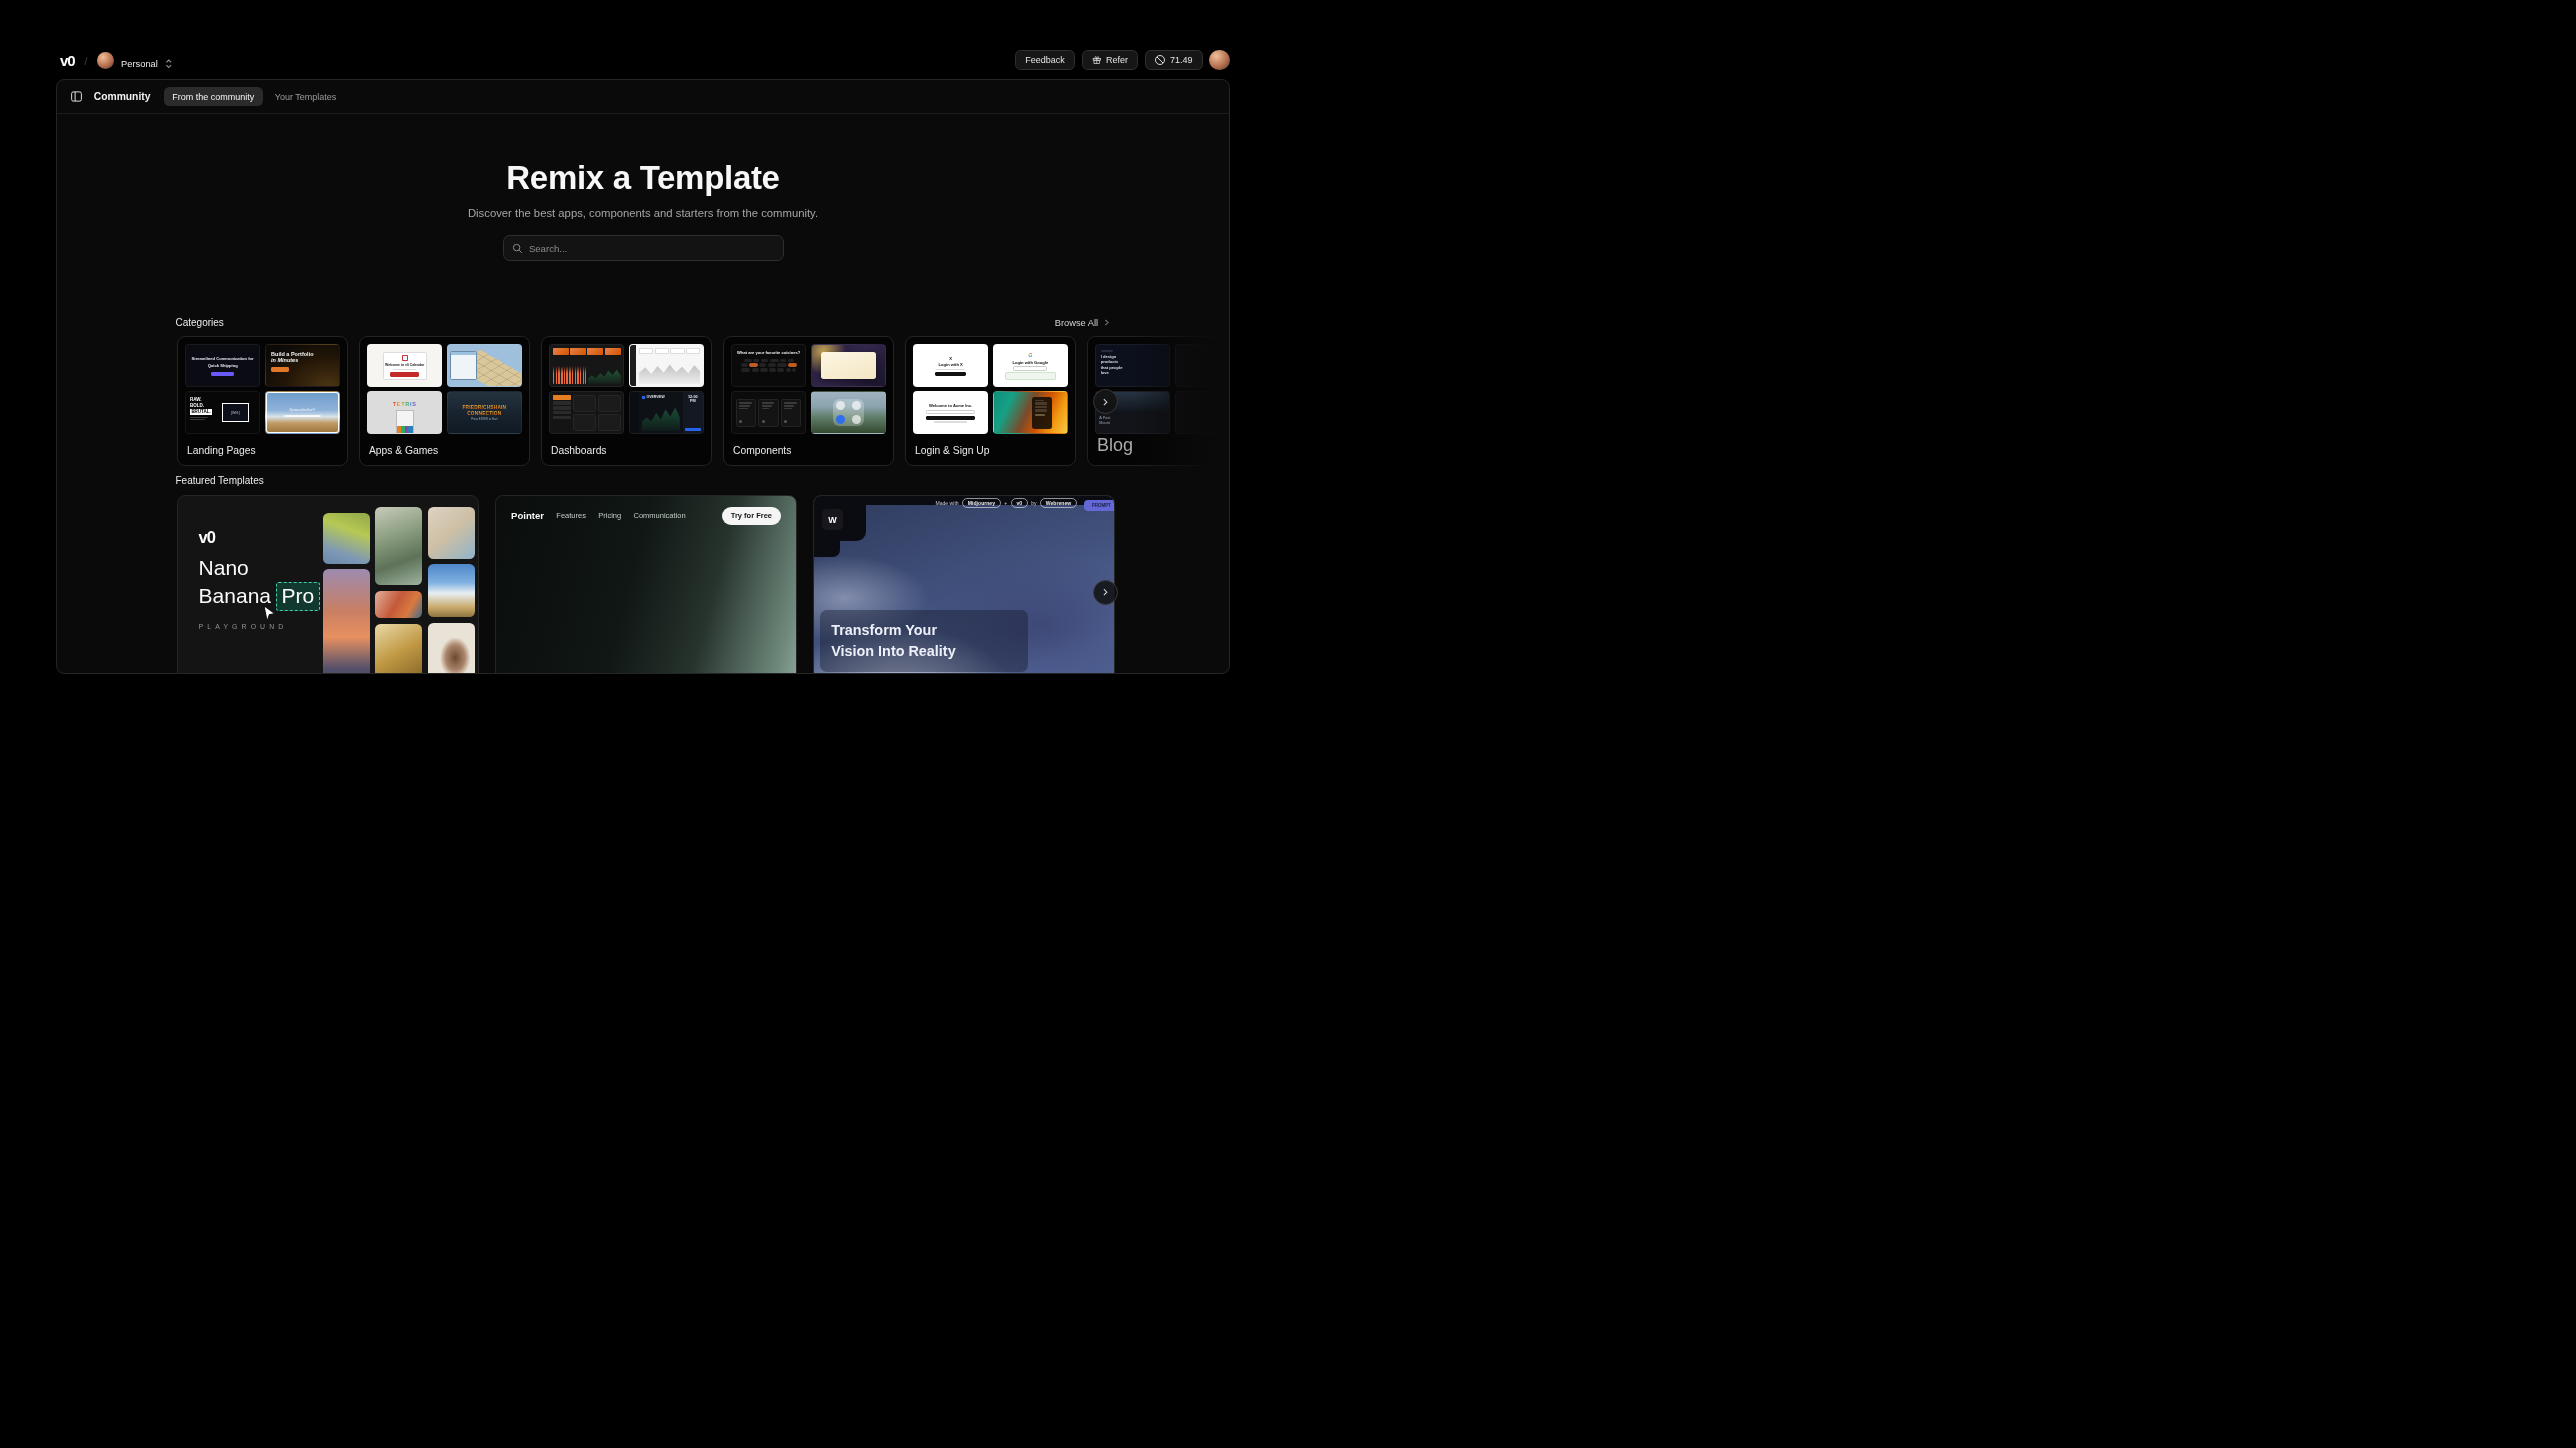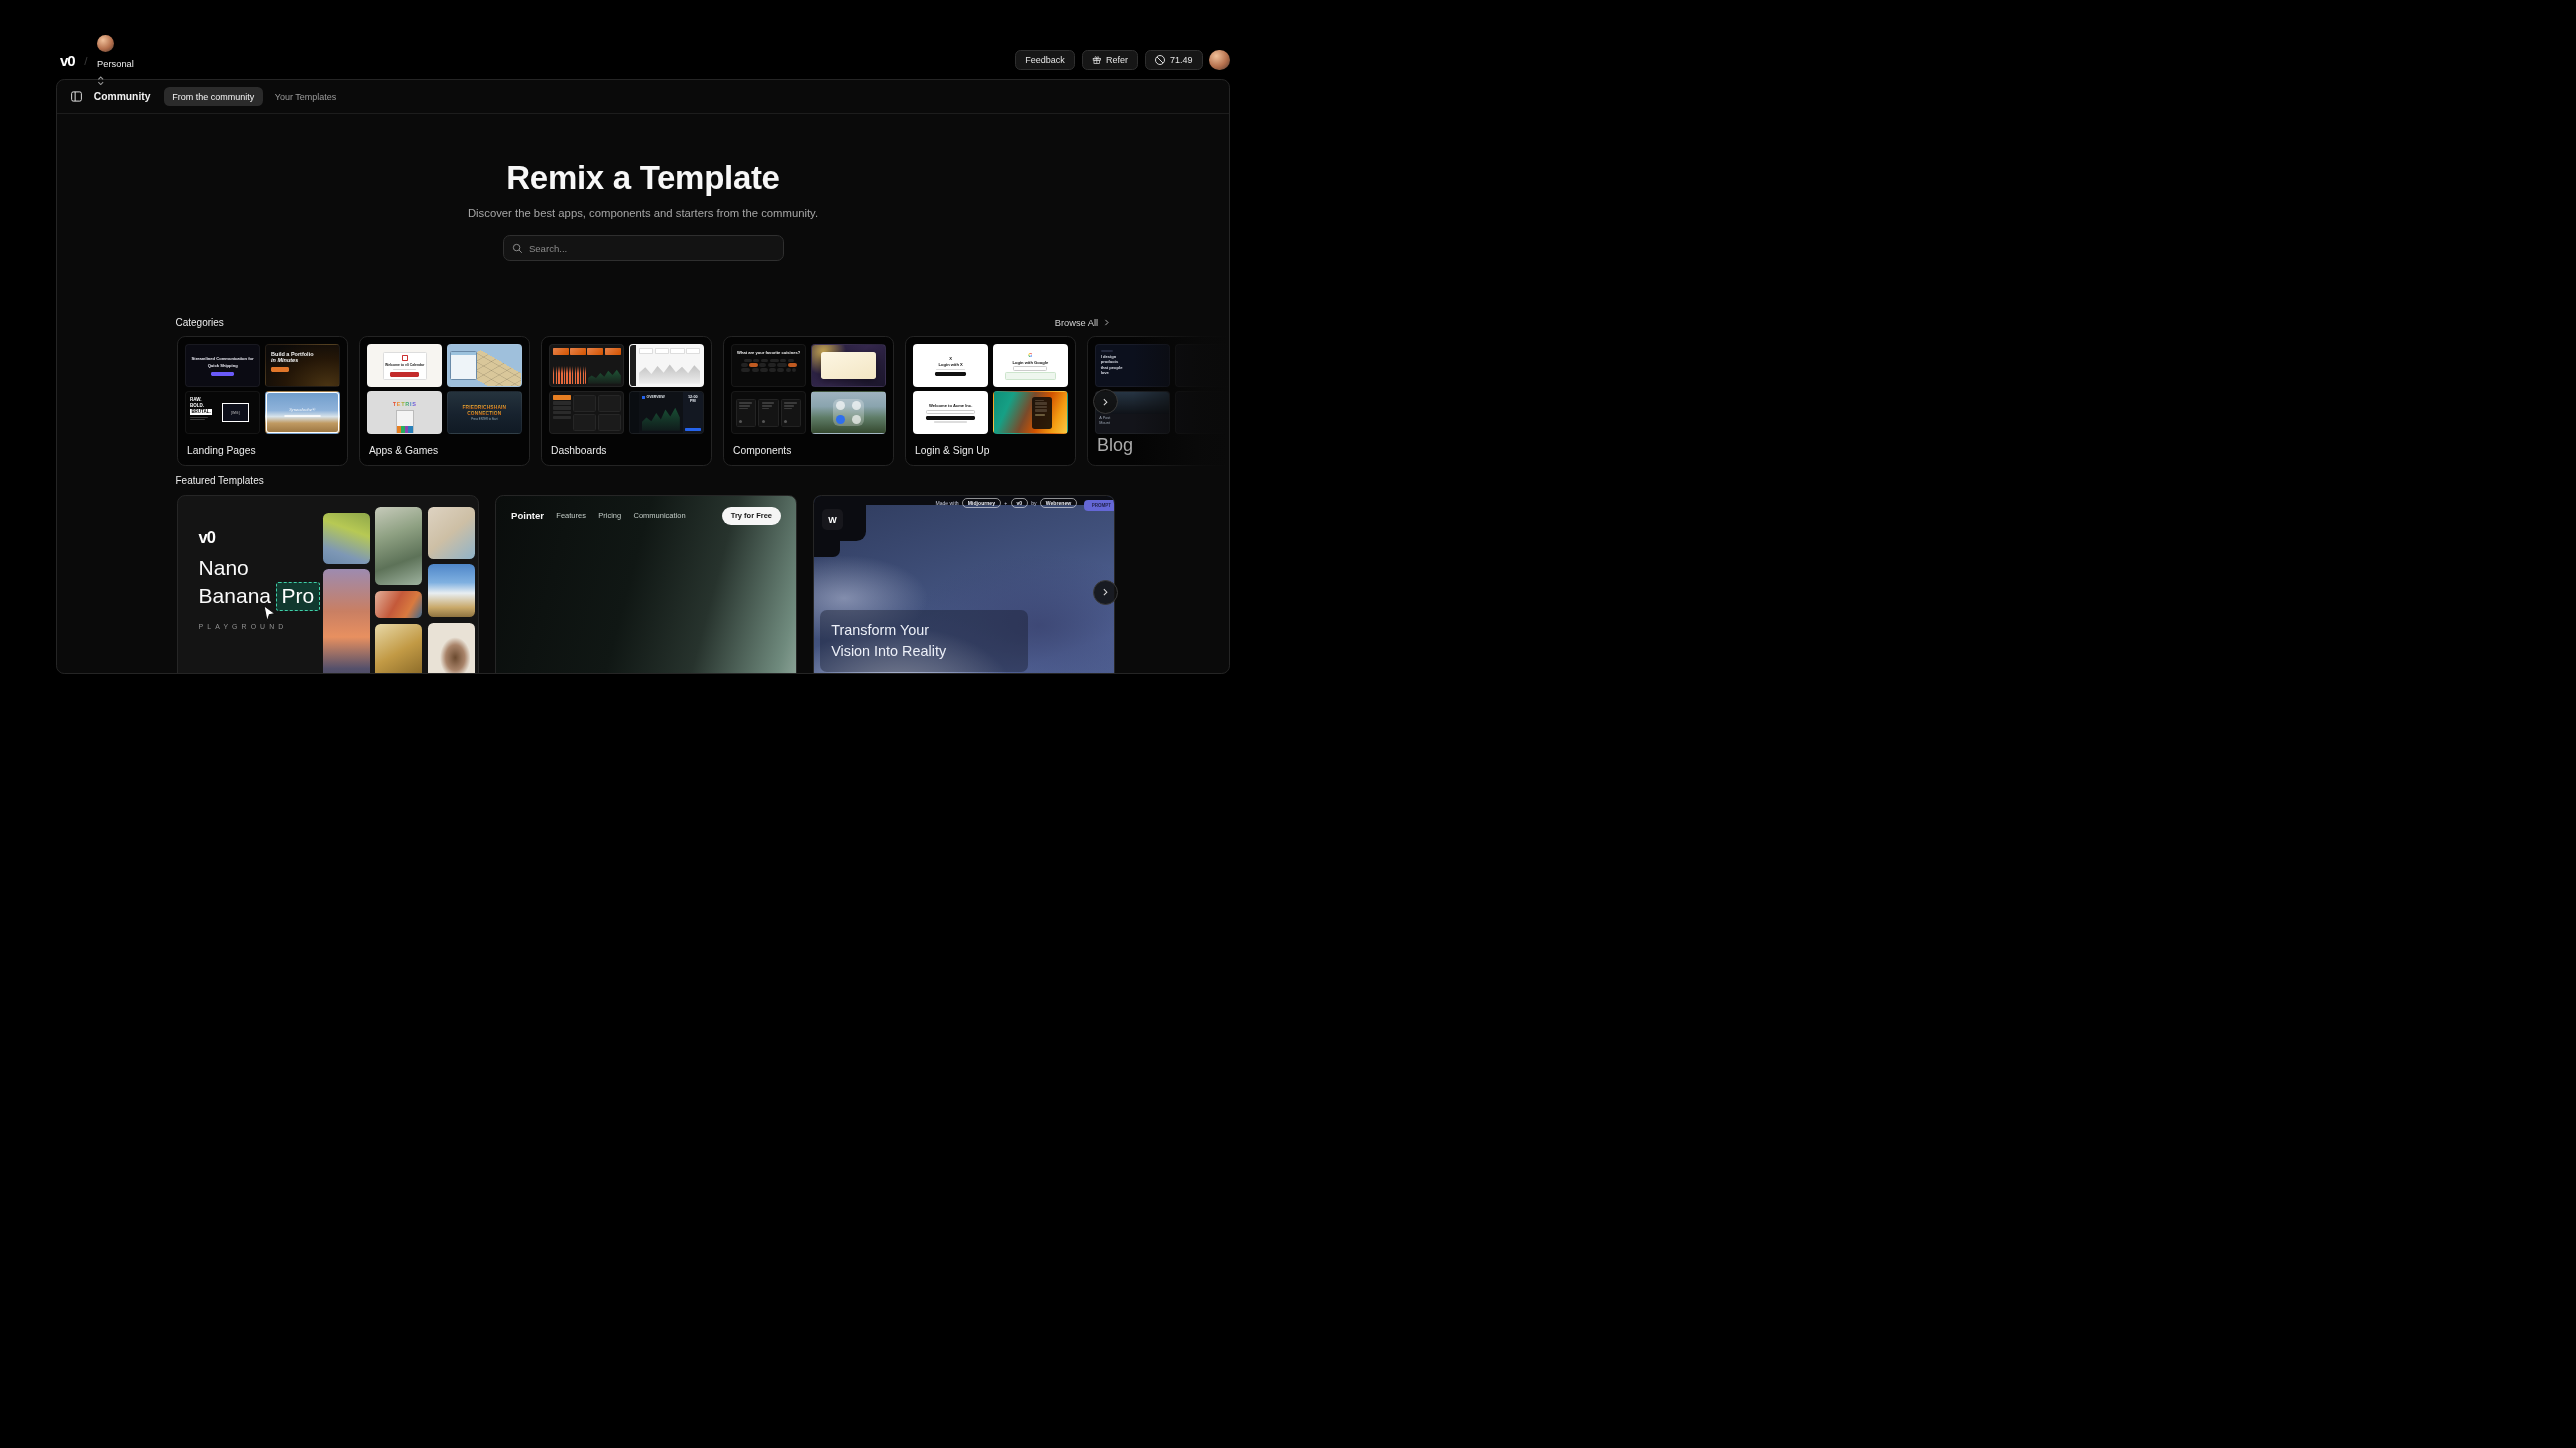--- a/index.html
+++ b/index.html
@@ -8,21 +8,21 @@
 
   
   .topbar { margin-top:41px; height:38px; display:flex; align-items:center;
     padding:0 58px 0 60px; }
   .tb-left { display:flex; align-items:center; gap:6.9px; }
   .v0-logo { font-size:15px; font-weight:800; letter-spacing:-1px; color:#fff; }
   .tb-slash { color:#3a3a3a; font-size:11.7px; margin:0 2.7px; }
   .avatar { border-radius:50%; background:radial-gradient(circle at 35% 30%, #f0c09a, #b5704d 55%, #4a352c); }
   .av-sm { width:17px; height:17px; }
   .av-lg { width:20.6px; height:20.6px; }
-  .tb-team { display:flex; align-items:flex-start; gap:7px; cursor:pointer;flex-direction:column; }
+  .tb-team { display:flex; align-items:flex-end; gap:7px; cursor:pointer; }
   .tb-team span { font-size:9.3px; color:#ededed; }
   .tb-right { margin-left:auto; display:flex; align-items:center; gap:6.9px; }
   .tb-btn { display:flex; align-items:center; gap:4.8px; height:20px; padding:0 9px;
     background:#161616; border:0.7px solid #2f2f2f; border-radius:5.5px;
     font-size:9px; color:#e5e5e5; cursor:pointer; }
   .credit-ic { width:10.3px; height:10.3px; border:1px solid #d9d9d9; border-radius:50%;
     position:relative; }
   .credit-ic::after { content:""; position:absolute; left:1.4px; top:1.4px; right:1.4px; bottom:1.4px;
     background:linear-gradient(45deg, transparent 44%, #d9d9d9 44% 56%, transparent 56%); }
 
@@ -263,21 +263,21 @@
     align-items:center; justify-content:center; z-index:3; }
   .wr-badges { position:absolute; top:2.1px; right:37px; display:flex; align-items:center; gap:3.4px;
     font-size:5.1px; color:#c8cde0; z-index:3; }
   .wr-pill { border:0.7px solid rgba(255,255,255,.55); border-radius:685px; padding:1px 4.8px;
     font-weight:700; color:#eef0f8; }
   .wr-prompt { position:absolute; top:4.1px; right:-5.5px; width:36px; height:11.7px; background:#6467d6;
     border-radius:4.1px; font-size:4.5px; font-weight:700; color:#23244d; display:flex;
     align-items:center; justify-content:center; z-index:3; }
   .wr-overlay { position:absolute; left:5.5px; top:114px; width:208px; padding:10.3px 11.7px;
     background:rgba(22,26,44,.42); border-radius:6.9px; z-index:3; }
-  .wr-h { font-size:14.4px; font-weight:400; color:#edf0f8; line-height:1.45; }
+  .wr-h { font-size:14.4px; font-weight:700; color:#edf0f8; line-height:1.45; }
 </style>
 </head>
 <body>
 
 <header class="topbar">
   <div class="tb-left">
     <span class="v0-logo">v0</span>
     <span class="tb-slash">/</span>
     <div class="tb-team">
       <span class="avatar av-sm"></span>

